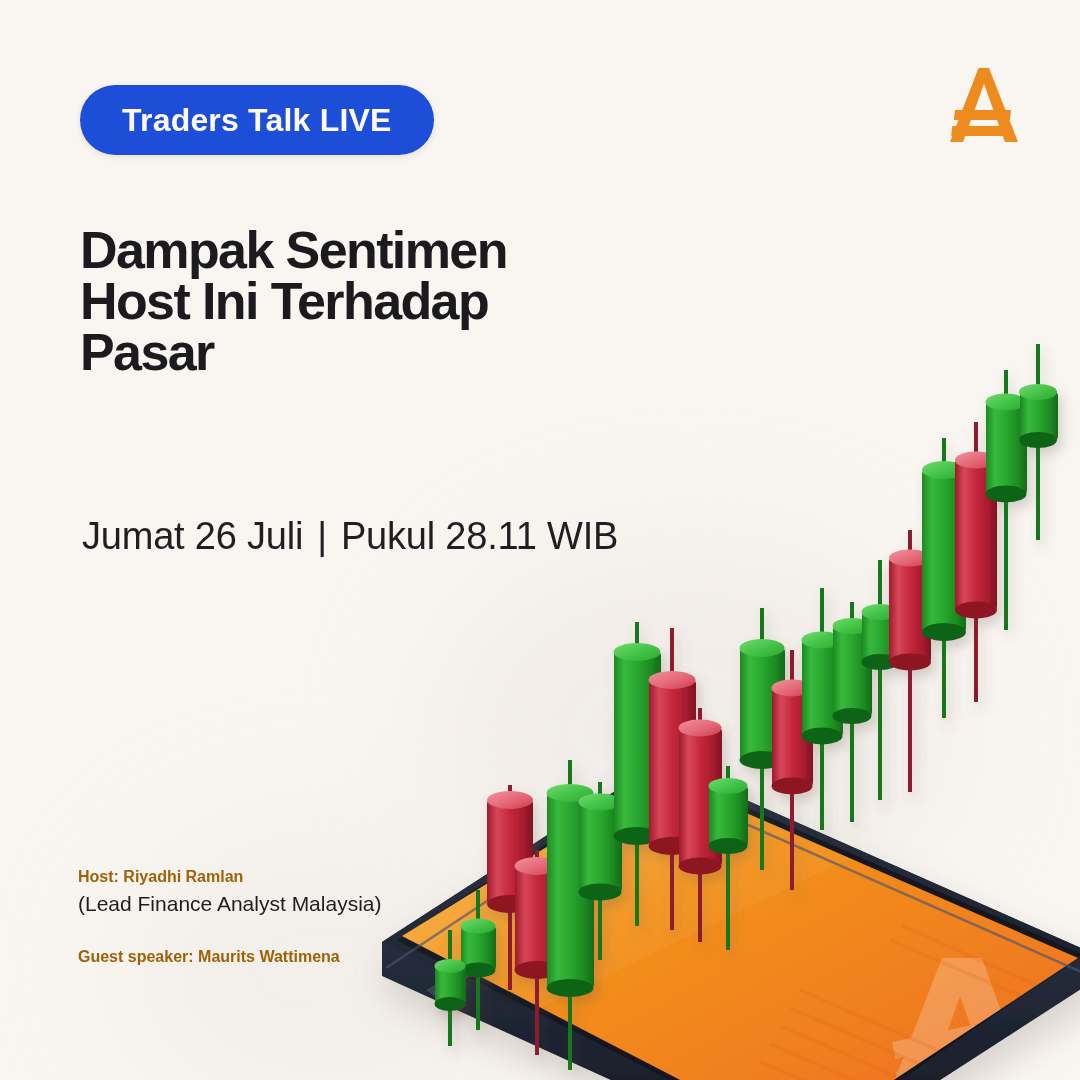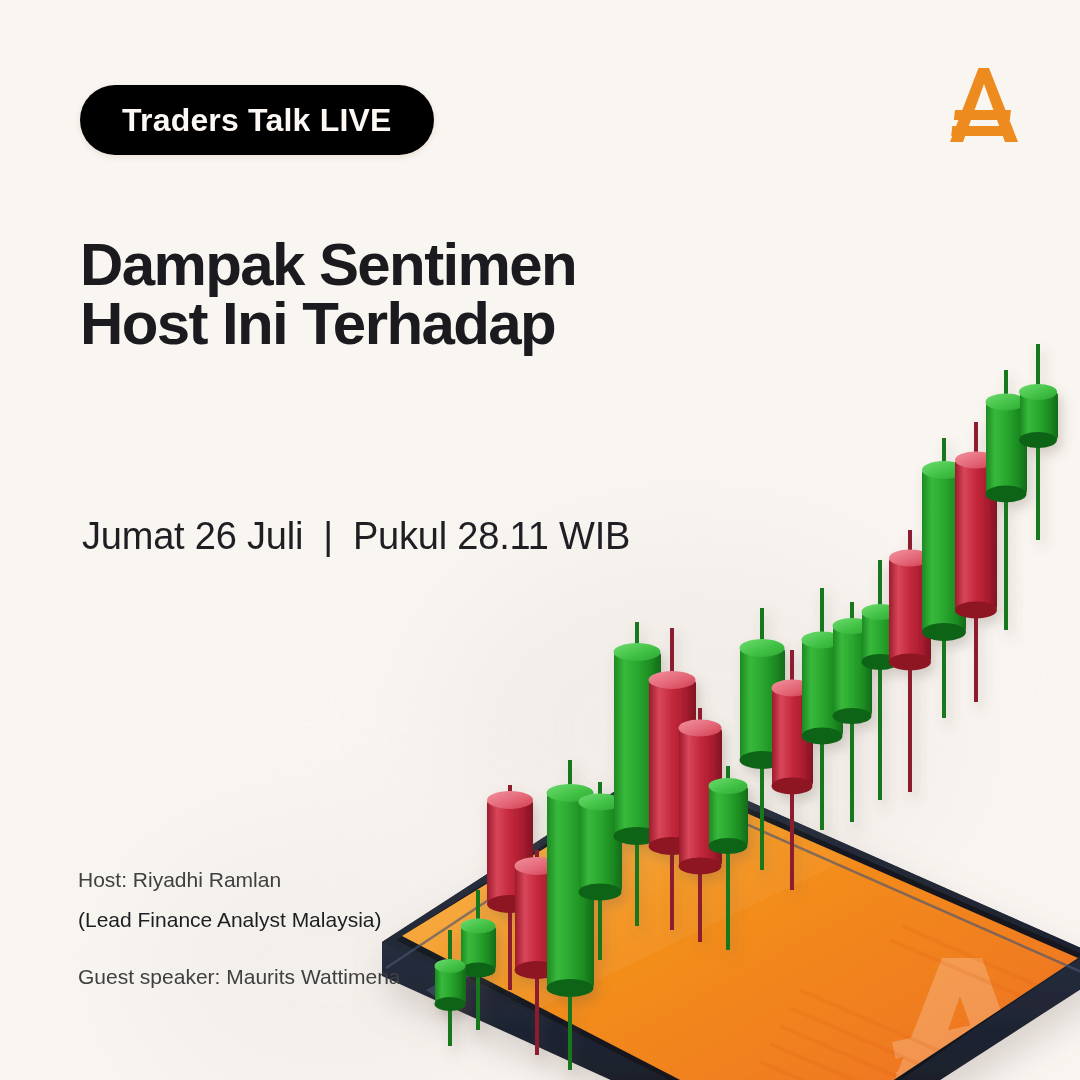--- a/index.html
+++ b/index.html
@@ -17,49 +17,49 @@
   .blob.b2{width:420px;height:300px;left:120px;top:820px;background:#eeeae6;}
 
   
   #logo{position:absolute;left:938px;top:62px;width:92px;height:92px;}
 
   
   #badge{
     position:absolute;left:80px;top:85px;height:70px;
     display:flex;align-items:center;justify-content:center;
     padding:0 42px;border-radius:40px;
-    background:#000000;
+    background:#1d4ed8;
     box-shadow:0 2px 6px rgba(120,70,20,.12);
   }
   #badge .badge-label{
     color:#fdf8f3;font-size:32px;font-weight:bold;letter-spacing:.2px;white-space:nowrap;
   }
 
   
   #headline{
-    position:absolute;left:80px;top:196px;width:740px;
+    position:absolute;left:80px;top:190px;width:740px;
     color:#1b1b1f;
-    font-size:60px;line-height:.98;font-weight:bold;
+    font-size:52px;line-height:.98;font-weight:bold;
     letter-spacing:-1.6px;
   }
   #headline .hl{display:block;}
 
   
   #dateline{
     position:absolute;left:82px;top:515px;
     font-size:38px;color:#1f1f23;font-weight:normal;letter-spacing:-.2px;
-    white-space:nowrap;display:flex;align-items:flex-end;gap:20px;
+    white-space:nowrap;display:flex;align-items:flex-end;gap:14px;
   }
   #dateline .sep{color:#1f1f23;font-weight:300;}
 
   
   #credits{position:absolute;left:78px;top:866px;width:470px;}
   .credit-block{margin-bottom:28px;}
-  .credit-name{font-size:21px;font-weight:normal;color:#404040;line-height:1.35;}
-  .credit-role{font-size:21px;font-weight:normal;color:#1e1e22;line-height:1.35;margin-top:12px;}
+  .credit-name{font-size:16px;font-weight:bold;color:#a16207;line-height:1.35;}
+  .credit-role{font-size:21px;font-weight:normal;color:#1e1e22;line-height:1.35;margin-top:2px;}
 
   
   #artwork{position:absolute;left:0;top:330px;width:1080px;height:760px;}
 
   
   #phone{position:absolute;left:330px;top:360px;width:760px;height:470px;}
 
   
   #chart{position:absolute;left:0;top:0;width:1080px;height:760px;}
 </style>
@@ -333,20 +333,21 @@
     </g>
   </svg>
 
   <div id="badge">
     <span class="badge-label">Traders Talk LIVE</span>
   </div>
 
   <h1 id="headline">
     <span class="hl">Dampak Sentimen</span>
     <span class="hl">Host Ini Terhadap</span>
+    <span class="hl">Pasar</span>
   </h1>
 
   <div id="dateline">
     <span>Jumat 26 Juli</span>
     <span class="sep">|</span>
     <span>Pukul 28.11 WIB</span>
   </div>
 
   <div id="credits">
     <div class="credit-block">

